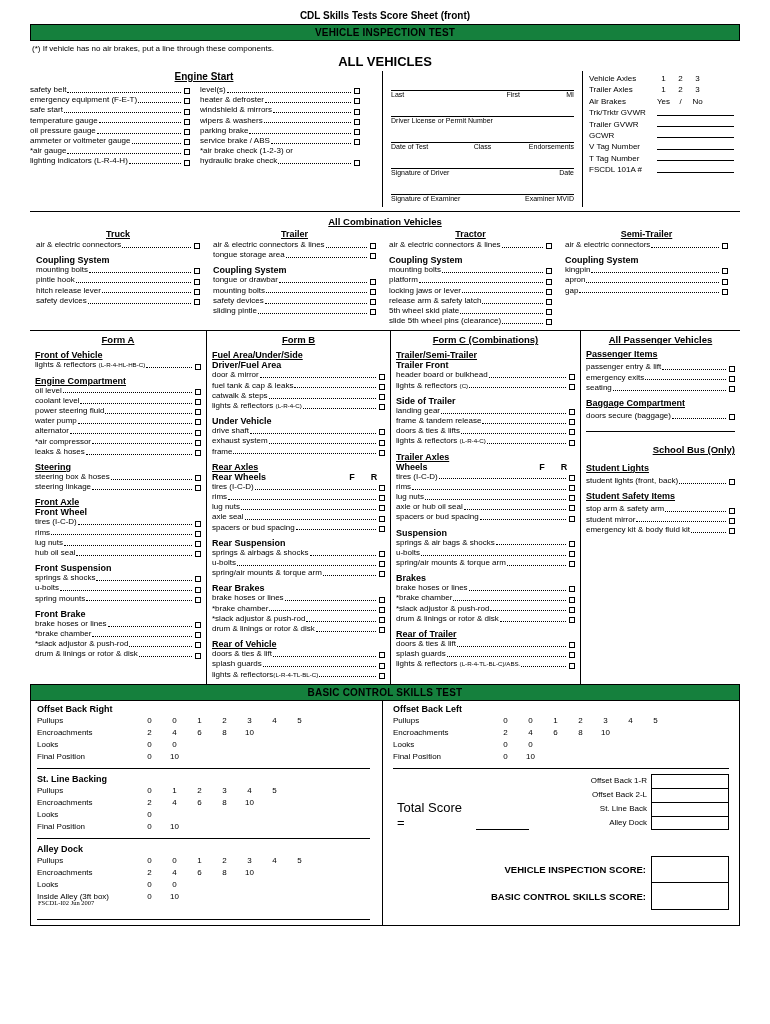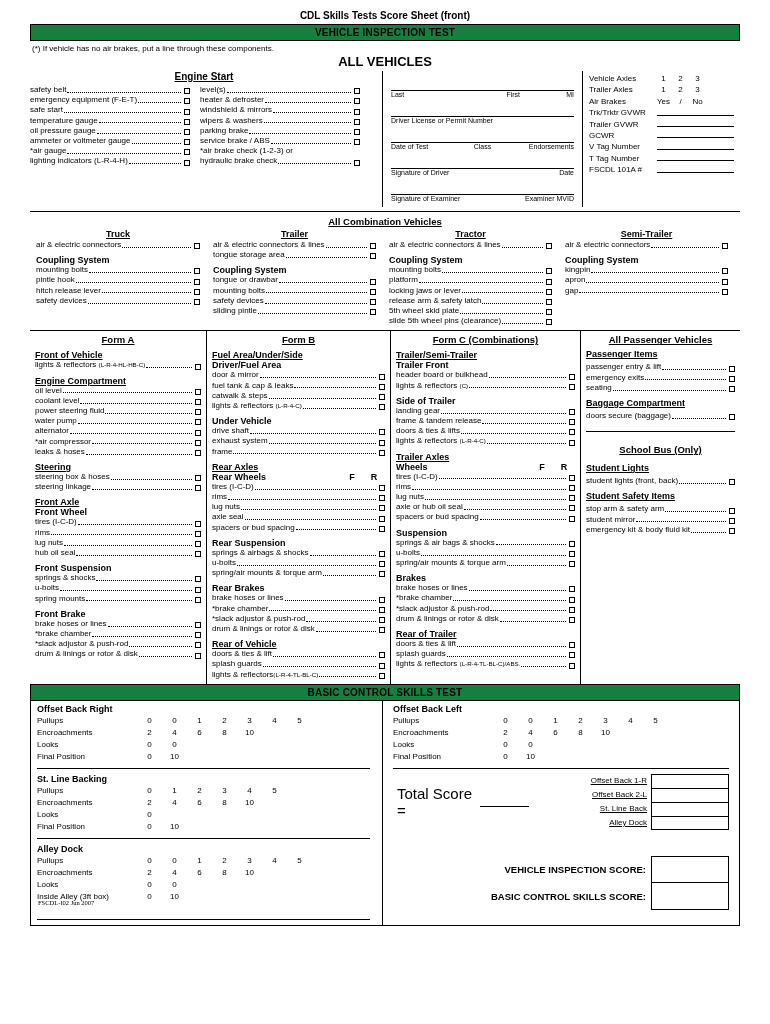--- a/index.html
+++ b/index.html
@@ -88,25 +88,25 @@
   .ex-row { display:flex; font-size:8px; line-height:12px; }
   .ex-row .n { width:100px; }
   .ex-row .num { width:25px; text-align:center; }
   .ex-rule { border:0; border-top:1px solid #000; margin:5px 0 5px 0; }
 
   .summary-title { display:flex; font-weight:bold; font-size:9px; margin-top:2px;}
   .summary-title .t1 { flex:1; text-align:center; }
   .summary-title .t2 { width:78px; text-align:center; }
 
   .sum-wrap { display:flex; margin-top:4px; }
-  .sum-total { flex:1; display:flex; align-items:center; font-size:15px; padding-left:4px;}
+  .sum-total { flex:1; display:flex; align-items:flex-end; font-size:13px; padding-left:4px;}
   .sum-total .ul { display:inline-block; width:54px; border-bottom:1px solid #000; height:10px; margin-left:3px;}
   .sum-rows { width:200px; }
   .sum-row { display:flex; align-items:stretch; }
-  .sum-row .lab { flex:1; text-align:right; font-size:8px; padding-right:4px; line-height:14px;text-decoration:underline;}
+  .sum-row .lab { flex:1; text-align:right; font-size:8px; padding-right:4px; line-height:14px;}
   .sum-row .box { width:78px; height:14px; border:1px solid #000; border-bottom:none; }
   .sum-row:last-child .box { border-bottom:1px solid #000; }
 
   .score-wrap { margin-top:26px; }
   .score-row { display:flex; justify-content:flex-end; align-items:center; }
   .score-row .lab { font-weight:bold; font-size:9.5px; padding-right:5px; }
   .score-row .box { width:78px; height:27px; border:1px solid #000; }
   .score-row + .score-row .box { border-top:none; }
 
   .footer { position:absolute; left:38px; bottom:82px; font-size:6.5px; font-family:"Liberation Serif", serif;}
@@ -860,21 +860,21 @@
         </div>
       <div class="hdr">Baggage Compartment</div>
       <div id="pv-baggage" style="margin-top:3px">
           <div class="row">
             <span class="lbl">doors secure (baggage)</span>
             <span class="dots"></span>
             <span class="bx"></span>
           </div>
         </div>
       <hr class="thinrule">
-      <div class="sub-title" style="font-size:9.5px;margin:12px 0 8px 0;">School Bus (Only)</div>
+      <div class="sub-title" style="font-size:9.5px;margin:12px 0 8px 0;text-align:right;">School Bus (Only)</div>
       <div class="hdr">Student Lights</div>
       <div id="sb-lights" style="margin-top:3px">
           <div class="row">
             <span class="lbl">student lights (front, back)</span>
             <span class="dots"></span>
             <span class="bx"></span>
           </div>
         </div>
       <div class="hdr">Student Safety Items</div>
       <div id="sb-safety" style="margin-top:3px">

